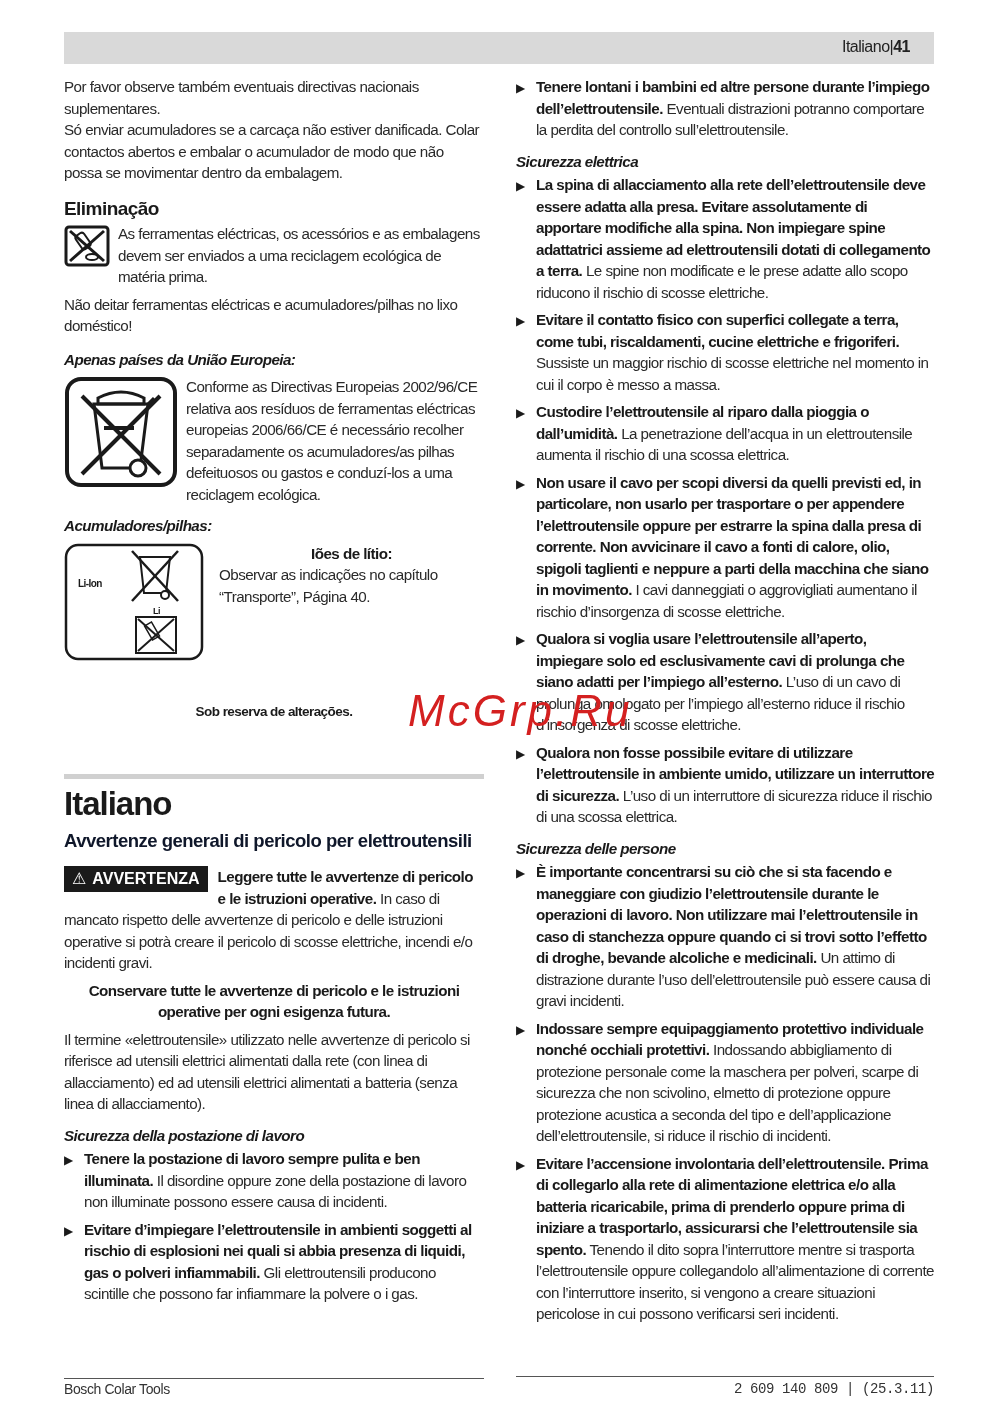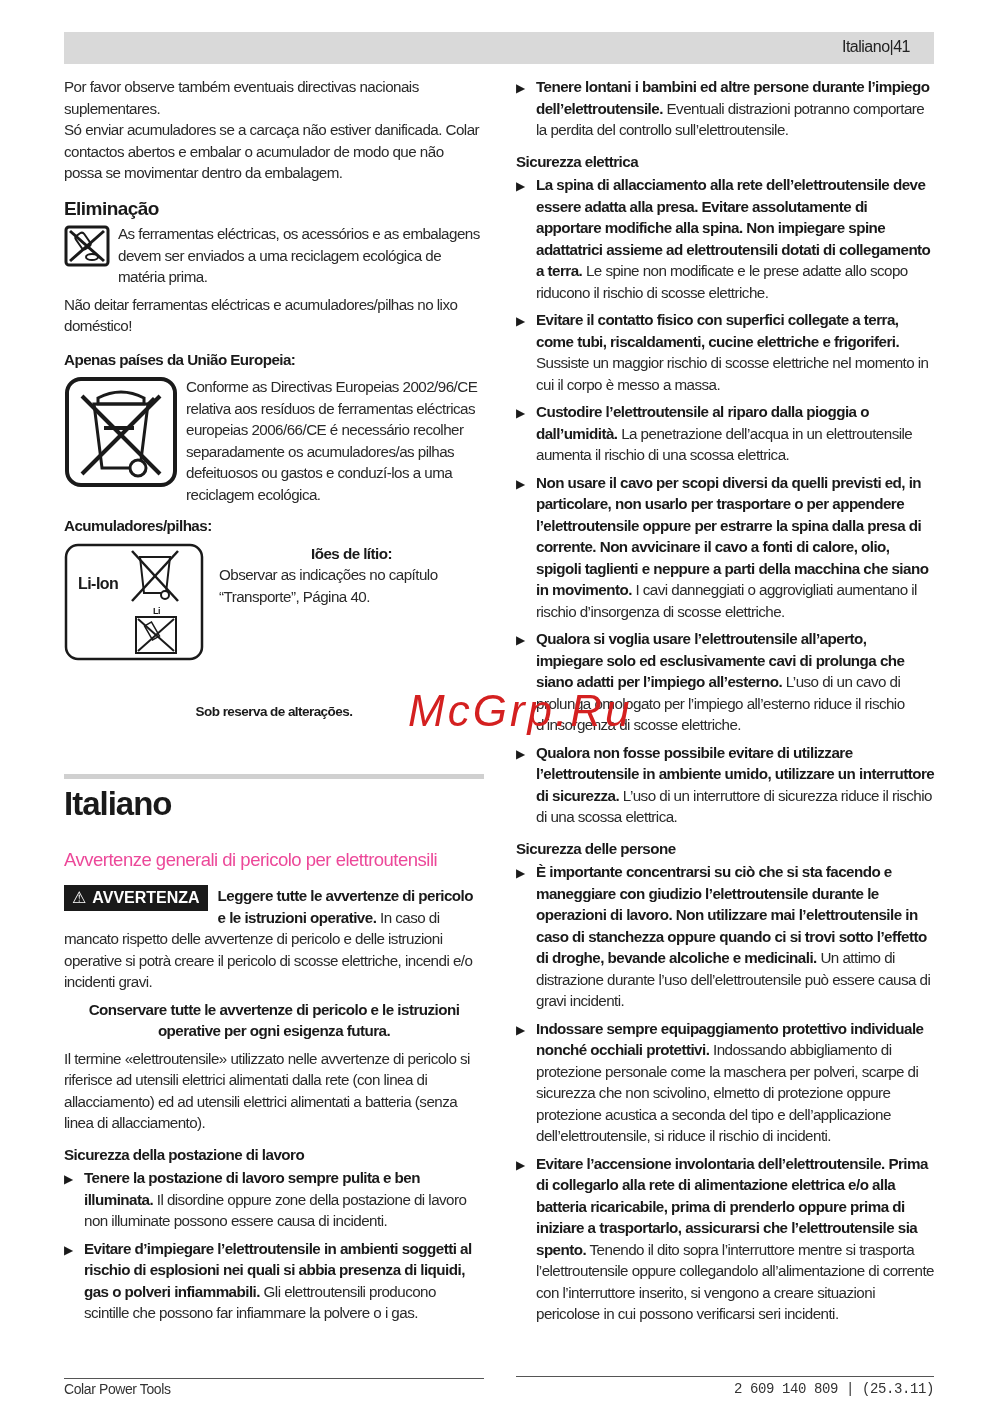--- a/index.html
+++ b/index.html
@@ -9,39 +9,39 @@
     color: #1a1a1a;
   }
   .header-bar {
     position: absolute; left: 64px; top: 32px; width: 870px; height: 32px;
     background: #d9d9d9;
   }
   .header-bar .hdr {
     position: absolute; right: 24px; top: 6px; font-size: 16px; color: #222;
     letter-spacing: -0.5px;
   }
-  .header-bar .hdr b { font-weight: normal; }
+  .header-bar .hdr b { font-weight: bold; }
   .col {
     position: absolute; top: 76px; font-size: 15.2px; line-height: 21.5px;
     letter-spacing: -0.55px; color: #2a2a2a;
   }
   .col-left { left: 64px; width: 420px; }
   .col-right { left: 516px; width: 420px; }
   p { margin: 0; }
   .bold { font-weight: bold; color: #1a1a1a; text-align: center; }
-  .h-sub { font-weight: bold; font-size: 15.2px; color: #1a1a1a; margin-top: 0; }
+  .h-sub { font-weight: bold; font-size: 15.2px; color: #1a1a1a; margin-top: 0; font-style: italic; }
   .h2 { font-weight: bold; font-size: 19px; margin-top: 14px; margin-bottom: 4px; color: #1a1a1a; }
   .icon-row { display: flex; align-items: flex-start; }
   .bullet { display: flex; margin-top: 6px; }
   .bullet .tri { width: 20px; flex: 0 0 20px; font-size: 12px; padding-top: 2px; color: #1a1a1a; }
   .bullet .txt { flex: 1; }
   .sec-rule { height: 5px; background: #d0d0d0; margin-top: 52px; }
   .big-title { font-weight: bold; font-size: 33px; line-height: 42px; margin-top: 4px; letter-spacing: -1px; color: #1a1a1a; }
   .title2 { font-weight: bold; font-size: 25px; line-height: 32px; margin-top: 22px; letter-spacing: -0.8px; color: #1a1a1a; }
-  .title3 { font-weight: normal; font-size: 18.5px; line-height: 22px; margin-top: 24px; letter-spacing: -0.5px; color: #ec4899; }
+  .title3 { font-weight: bold; font-size: 18.5px; line-height: 22px; margin-top: 5px; letter-spacing: -0.5px; color: #0f172a; }
   .warn-badge {
     display: inline-flex; align-items: center; background: #1a1a1a; color: #fff;
     font-weight: bold; font-size: 16px; padding: 2px 8px; height: 22px; margin-right: 10px;
     letter-spacing: 0;
   }
   .footer-rule-l { position: absolute; left: 64px; top: 1378px; width: 420px; height: 1px; background: #555; }
   .footer-rule-r { position: absolute; left: 516px; top: 1376px; width: 418px; height: 1px; background: #555; }
   .footer-l { position: absolute; left: 64px; top: 1381px; font-size: 14px; color: #333; letter-spacing: -0.4px; }
   .footer-r { position: absolute; right: 66px; top: 1381px; font-size: 14px; color: #333; letter-spacing: -0.4px; font-family: Liberation Mono, monospace; }
   .watermark {
@@ -104,21 +104,21 @@
         <rect x="2" y="2" width="136" height="114" rx="12" fill="none" stroke="#1a1a1a" stroke-width="2.5"></rect>
         <path d="M76 14 L106 14 L102 50 L80 50 Z" fill="none" stroke="#1a1a1a" stroke-width="2"></path>
         <circle cx="101" cy="52" r="4" fill="#fff" stroke="#1a1a1a" stroke-width="2"></circle>
         <line x1="68" y1="8" x2="114" y2="58" stroke="#1a1a1a" stroke-width="2.5"></line>
         <line x1="114" y1="8" x2="68" y2="58" stroke="#1a1a1a" stroke-width="2.5"></line>
         <rect x="72" y="74" width="40" height="36" fill="none" stroke="#1a1a1a" stroke-width="2"></rect>
         <line x1="74" y1="76" x2="110" y2="108" stroke="#1a1a1a" stroke-width="2"></line>
         <line x1="110" y1="76" x2="74" y2="108" stroke="#1a1a1a" stroke-width="2"></line>
         <rect x="84" y="80" width="8" height="16" fill="none" stroke="#1a1a1a" stroke-width="1.5" transform="rotate(-30 88 88)"></rect>
       </svg>
-      <span style="position:absolute;left:14px;top:30px;font-weight:bold;font-size:16px;color:#1a1a1a;">Li-Ion</span>
+      <span style="position:absolute;left:14px;top:30px;font-weight:bold;font-size:10px;color:#1a1a1a;">Li-Ion</span>
       <span style="position:absolute;left:89px;top:58px;font-weight:bold;font-size:9px;color:#1a1a1a;">Li</span>
     </span>
     <div>
       <div class="bold">Iões de lítio:</div>
       <p>Observar as indicações no capítulo “Transporte”, Página 40.</p>
     </div>
   </div>
 
   <div class="bold" style="font-size:13.5px;margin-top:36px;">Sob reserva de alterações.</div>
 
@@ -191,14 +191,14 @@
   <div class="bullet">
     <span class="tri">▶</span>
     <span class="txt"><span class="bold">Evitare l’accensione involontaria dell’elettroutensile. Prima di collegarlo alla rete di alimentazione elettrica e/o alla batteria ricaricabile, prima di prenderlo oppure prima di iniziare a trasportarlo, assicurarsi che l’elettroutensile sia spento.</span><span> Tenendo il dito sopra l’interruttore mentre si trasporta l’elettroutensile oppure collegandolo all’alimentazione di corrente con l’interruttore inserito, si vengono a creare situazioni pericolose in cui possono verificarsi seri incidenti.</span></span>
   </div>
 </div>
 
 <div class="watermark">McGrp.Ru</div>
 
 <div class="footer-rule-l"></div>
 <div class="footer-rule-r"></div>
-<div class="footer-l">Colar Power Tools</div>
+<div class="footer-l">Bosch Colar Tools</div>
 <div class="footer-r">2 609 140 809 | (25.3.11)</div>
 
 </body></html>

